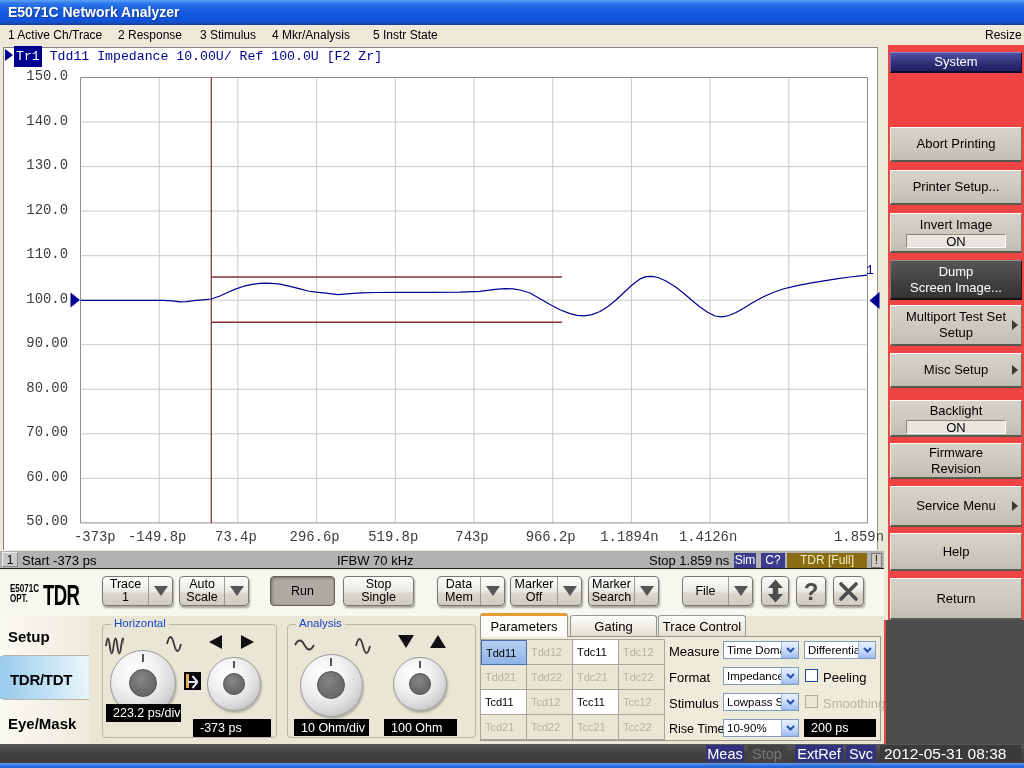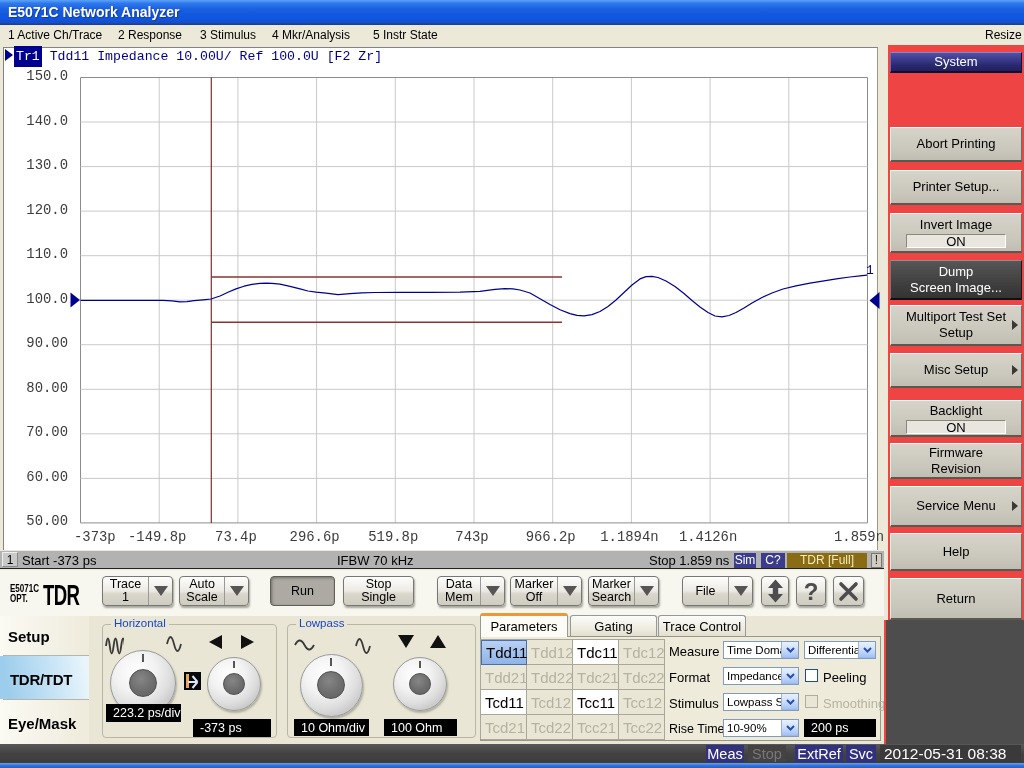--- a/index.html
+++ b/index.html
@@ -23,21 +23,21 @@
 .onbox{width:100px;height:14px;margin-top:1px;background:#e8e6de;border:1px solid #8a887a;border-bottom-color:#fff;border-right-color:#fff;font-size:13px;line-height:13px;}
 .tbtn{position:absolute;top:6px;height:30px;background:linear-gradient(#fdfdfb,#eceae4 50%,#d9d6cc 60%,#cfccc1);border:1px solid #777;border-radius:4px;box-shadow:1px 2px 2px rgba(100,100,90,.55);color:#000;font-size:12.5px;text-align:center;display:flex;align-items:center;justify-content:center;line-height:13px;}
 .tbtn .darr{position:absolute;right:0;top:0;bottom:0;width:24px;border-left:1px solid #999;display:flex;align-items:center;justify-content:center;}
 .darr i{width:0;height:0;border-top:10px solid #555;border-left:7px solid transparent;border-right:7px solid transparent;}
 .blackbox{position:absolute;background:#000;color:#fff;font-size:12.5px;display:flex;align-items:center;padding-left:7px;white-space:nowrap;overflow:hidden;}
 .gbox{position:absolute;border:1px solid #b9b6a8;border-radius:4px;}
 .gbox .glabel{position:absolute;left:8px;top:-8px;background:#e9e6d5;padding:0 3px;color:#1646c8;font-size:11.5px;}
 .knob{position:absolute;border-radius:50%;background:radial-gradient(circle at 38% 32%,#ffffff 0%,#f2f2f2 35%,#dedede 60%,#c3c3c3 82%,#9f9f9f 100%);border:1px solid #9a9a9a;box-shadow:1px 2px 2px rgba(120,120,110,.5);}
 .kinner{position:absolute;border-radius:50%;background:radial-gradient(circle at 42% 35%,#868686,#6d6d6d 55%,#616161);border:1px solid #505050;}
 .kmark{position:absolute;width:2px;background:#555;}
-.cell{position:absolute;width:46px;height:25px;border-right:1px solid #aaa79a;border-bottom:1px solid #aaa79a;font-size:15px;display:flex;align-items:center;padding-left:4px;color:#000;background:#e9e6d5;}
+.cell{position:absolute;width:46px;height:25px;border-right:1px solid #aaa79a;border-bottom:1px solid #aaa79a;font-size:11px;display:flex;align-items:center;padding-left:4px;color:#000;background:#e9e6d5;}
 .cell.dis{color:#b5b2a2;}
 .cell.white{background:#fff;}
 .cell.sel{background:linear-gradient(#b8d0f2,#8fb4e8);border:1px solid #4a6ea8;color:#000;}
 .combo{position:absolute;height:18px;background:#fff;border:1px solid #7f9db9;font-size:11.5px;color:#000;display:flex;align-items:center;padding-left:3px;padding-right:16px;white-space:nowrap;overflow:hidden;}
 .combo .cb{position:absolute;right:0;top:0;width:17px;height:16px;background:linear-gradient(#e8f0fd,#cfdffc 45%,#a8c4f4 90%,#94b4ee);border-left:1px solid #9ab4d4;display:flex;align-items:center;justify-content:center;}
 .cb svg{display:block;}
 .plabel{position:absolute;font-size:13px;color:#000;}
 .chk{position:absolute;width:13px;height:13px;background:#fff;border:1px solid #234a8c;}
 .chk.dis{background:#e9e6d5;border:1px solid #b0ad9e;}
 .tab{position:absolute;top:-1px;height:21px;z-index:2;border:1px solid #919b9c;border-bottom:none;border-radius:3px 3px 0 0;background:linear-gradient(#fcfcf9,#ece9dd 70%,#e2dfd0);font-size:13px;display:flex;align-items:center;justify-content:center;}
@@ -213,21 +213,21 @@
  </div>
  <div class="abs" style="left:209px;top:19px;width:0;height:0;border-right:13px solid #111;border-top:7px solid transparent;border-bottom:7px solid transparent;"></div>
  <div class="abs" style="left:241px;top:19px;width:0;height:0;border-left:13px solid #111;border-top:7px solid transparent;border-bottom:7px solid transparent;"></div>
  <div class="knob" style="left:207px;top:41px;width:54px;height:54px;"></div>
  <div class="kmark" style="left:233px;top:45px;height:7px;"></div>
  <div class="kinner" style="left:223px;top:57px;width:22px;height:22px;"></div>
  <div class="blackbox" style="left:106px;top:88px;width:75px;height:18px;">223.2 ps/div</div>
  <div class="blackbox" style="left:193px;top:103px;width:78px;height:18px;">-373 ps</div>
 
  <div class="gbox" style="left:287px;top:8px;width:189px;height:114px;">
-      <span class="glabel">Lowpass</span>
+      <span class="glabel">Analysis</span>
     </div>
  <svg class="abs" style="left:293px;top:22px" width="23" height="14" viewBox="0 0 23 14">
       <path d="M2,7 q4.7,-9 9.5,0 q4.7,9 9.5,0" fill="none" stroke="#3a3a3a" stroke-width="1.8"></path>
     </svg>
  <svg class="abs" style="left:354px;top:20px" width="18" height="20" viewBox="0 0 18 20">
       <path d="M2,10 q3.5,-14 7,0 q3.5,14 7,0" fill="none" stroke="#3a3a3a" stroke-width="1.8"></path>
     </svg>
  <div class="knob" style="left:300px;top:38px;width:63px;height:63px;"></div>
  <div class="kmark" style="left:330px;top:42px;height:8px;"></div>
  <div class="kinner" style="left:317px;top:55px;width:28px;height:28px;"></div>

